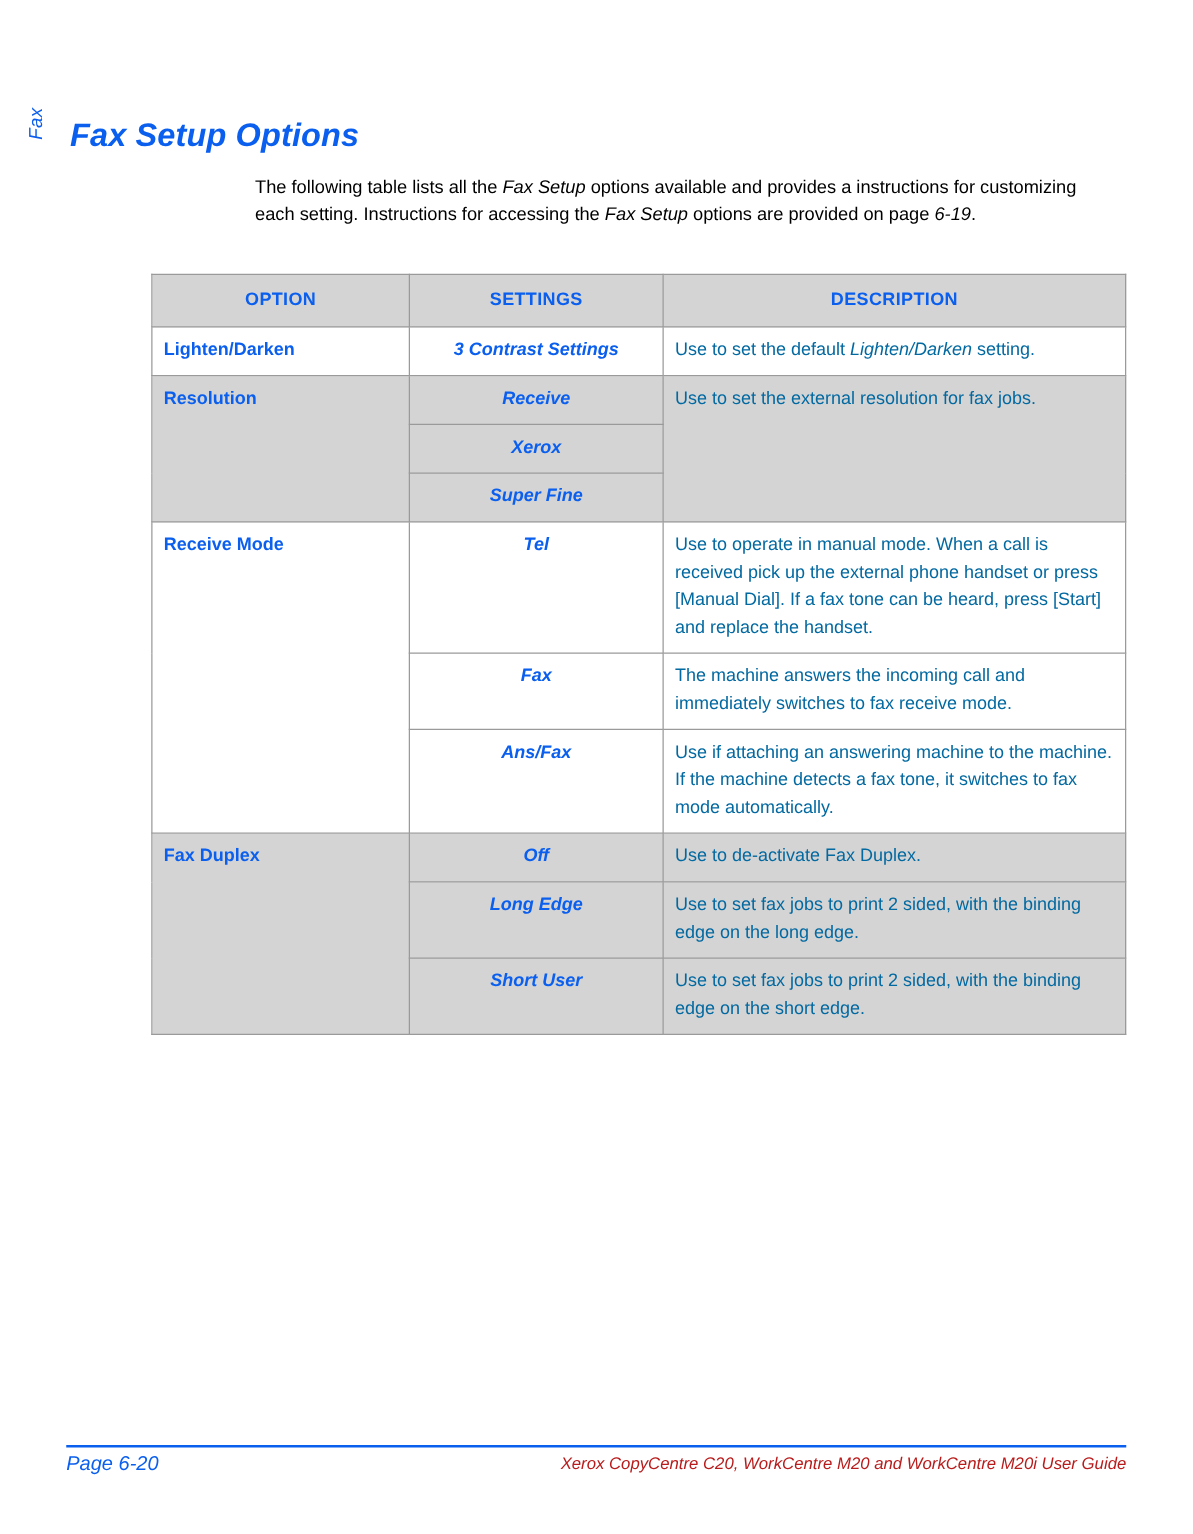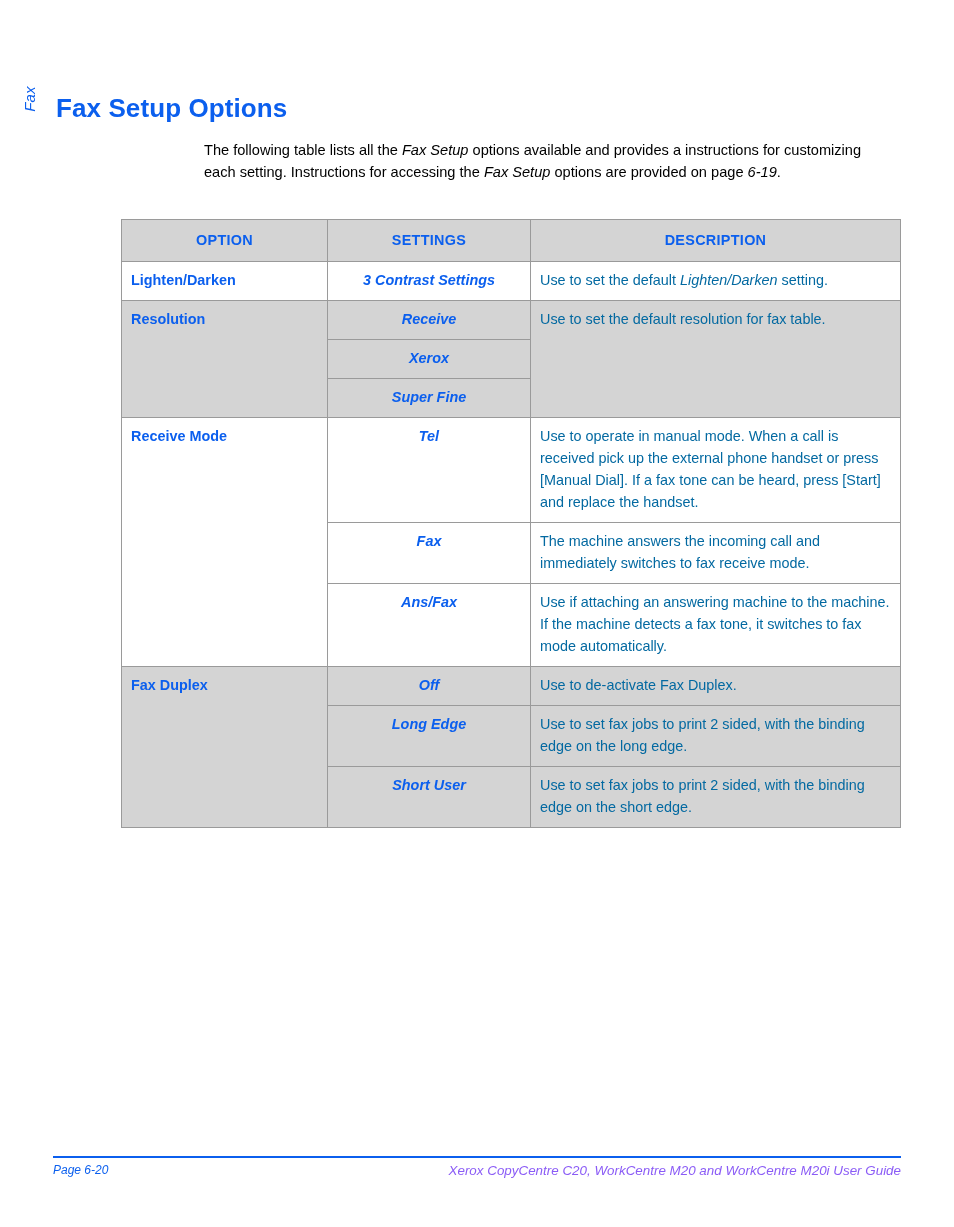--- a/index.html
+++ b/index.html
@@ -39,20 +39,21 @@
     letter-spacing: 0.2px;
   }
 
   
   .page-title {
     position: absolute;
     left: 56px;
     top: 76px;
     font-size: 26px;
     font-weight: bold;
+    font-style: italic;
     color: #0B5FEE;
     letter-spacing: 0.1px;
     white-space: nowrap;
   }
 
   
   .intro {
     position: absolute;
     left: 204px;
     top: 124px;
@@ -136,32 +137,32 @@
     left: 53px;
     top: 1156px;
     width: 848px;
     height: 2px;
     background: #0B5FEE;
   }
   .footer-left {
     position: absolute;
     left: 53px;
     top: 1163px;
-    font-size: 12px;
+    font-size: 16px;
     font-style: italic;
     color: #0B5FEE;
     white-space: nowrap;
   }
   .footer-right {
     position: absolute;
     right: 53px;
     top: 1163px;
     font-size: 13.4px;
     font-style: italic;
-    color: #8b5cf6;
+    color: #b91c1c;
     white-space: nowrap;
     text-align: right;
   }
 </style>
 </head>
 <body>
 
 <div class="side-tab">
   <span>Fax</span>
 </div>
@@ -188,21 +189,21 @@
 
       <tr class="plain">
         <td class="opt">Lighten/Darken</td>
         <td class="set">3 Contrast Settings</td>
         <td class="desc"><span>Use to set the default </span><i>Lighten/Darken</i><span> setting.</span></td>
       </tr>
 
       <tr class="shaded">
         <td class="opt shade" rowspan="3">Resolution</td>
         <td class="set">Receive</td>
-        <td class="desc shade" rowspan="3">Use to set the default resolution for fax table.</td>
+        <td class="desc shade" rowspan="3">Use to set the external resolution for fax jobs.</td>
       </tr>
       <tr class="shaded">
         <td class="set">Xerox</td>
       </tr>
       <tr class="shaded">
         <td class="set">Super Fine</td>
       </tr>
 
       <tr class="plain">
         <td class="opt white" rowspan="3">Receive Mode</td>

